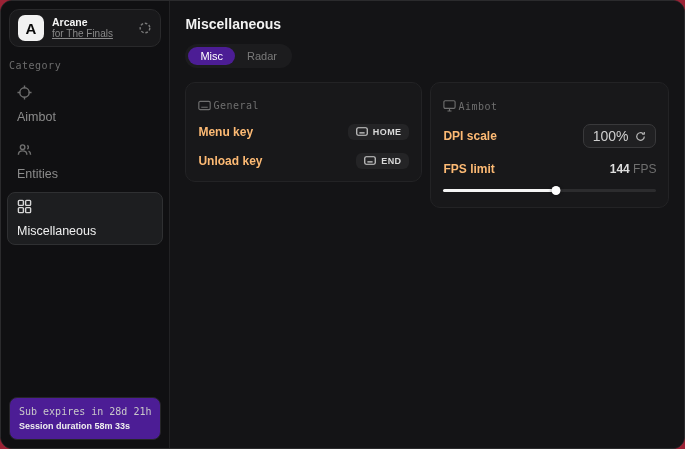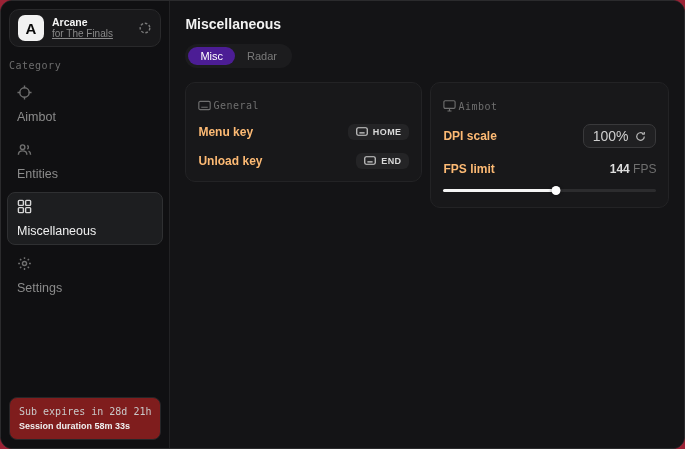--- a/index.html
+++ b/index.html
@@ -23,21 +23,21 @@
   .icon { display:inline-flex; align-items:center; justify-content:center; }
   .icon svg { display:block; }
   .cat-label { margin:13px 14px 5px 8px; color:#6d6d6d; font-size:10px; font-family:"DejaVu Sans Mono", monospace; letter-spacing:.5px; }
   .nav { margin:2px 6px 0 6px; display:flex; flex-direction:column; gap:4px; }
   .nav-item { display:flex; align-items:flex-start; gap:10px; padding:6px 9px; border-radius:8px;
               color:#8b8b8b; font-size:12.5px; border:1px solid transparent; cursor:default;flex-direction:column; }
   .nav-item .icon { color:#6f6f6f; }
   .nav-item.selected { background:#1d1e20; border-color:#2f3032; color:#f0f0f0; }
   .nav-item.selected .icon { color:#d6d6d6; }
   .sidebar-footer {
-    margin:auto 8px 8px 8px; background:#7f1d1d; border:1px solid #262628; border-radius:8px; padding:8px 9px;
+    margin:auto 8px 8px 8px; background:#4c1d95; border:1px solid #262628; border-radius:8px; padding:8px 9px;
   }
   .sf-line1 { color:#c9c9c9; font-family:"DejaVu Sans Mono", monospace; font-size:10px; white-space:nowrap; }
   .sf-line2 { color:#efefef; font-size:9px; font-weight:bold; margin-top:4px; }
   
   .main { flex:1; padding:15px 15px; background:#141416; }
   .page-title { color:#f2f2f2; font-size:14px; font-weight:bold; }
   .tabbar { display:inline-flex; background:#1c1c1e; border-radius:15px; padding:3px; margin-top:12px; }
   .tab { padding:3px 12px; border-radius:12px; font-size:11px; color:#7a7a7a; cursor:default; }
   .tab.selected { background:#4c1d95; color:#ffffff; }
   .cards { display:flex; gap:8px; margin-top:14px; align-items:flex-start; }
@@ -117,29 +117,20 @@
           <svg width="15" height="15" viewBox="0 0 16 16" fill="none" stroke="currentColor" stroke-width="1.5">
             <rect x="1.5" y="1.5" width="5.3" height="5.3" rx="1"></rect>
               <rect x="9.2" y="1.5" width="5.3" height="5.3" rx="1"></rect>
             <rect x="1.5" y="9.2" width="5.3" height="5.3" rx="1"></rect>
               <rect x="9.2" y="9.2" width="5.3" height="5.3" rx="1"></rect>
           </svg>
         </span>
         <span>Miscellaneous</span>
       </div>
 
-      <div class="nav-item">
-        <span class="icon">
-          <svg width="15" height="15" viewBox="0 0 16 16" fill="none" stroke="currentColor" stroke-width="1.5">
-            <circle cx="8" cy="8" r="2.2"></circle>
-            <path d="M8 1.2v2M8 12.8v2M1.2 8h2M12.8 8h2M3.2 3.2l1.4 1.4M11.4 11.4l1.4 1.4M12.8 3.2l-1.4 1.4M4.6 11.4l-1.4 1.4"></path>
-          </svg>
-        </span>
-        <span>Settings</span>
-      </div>
     </div>
 
     <div class="sidebar-footer">
       <div class="sf-line1">Sub expires in 28d 21h</div>
       <div class="sf-line2">Session duration 58m 33s</div>
     </div>
   </div>
 
   <div class="main">
 

